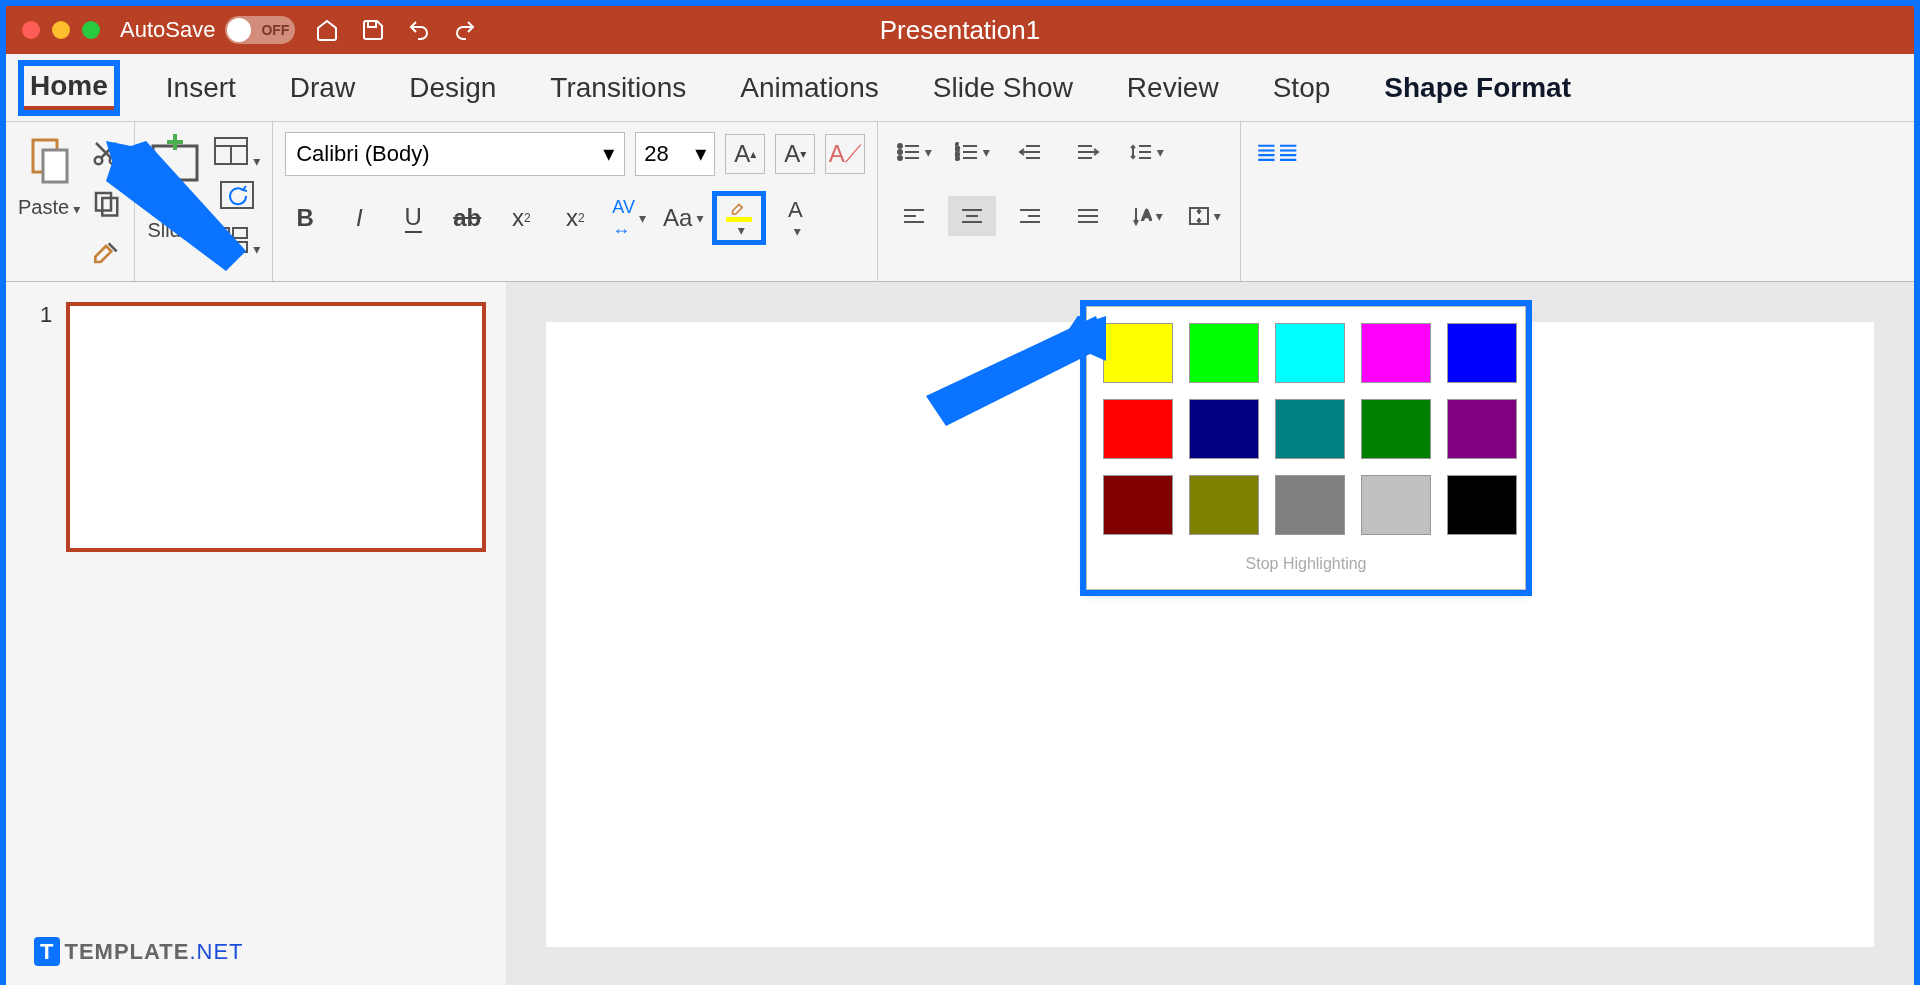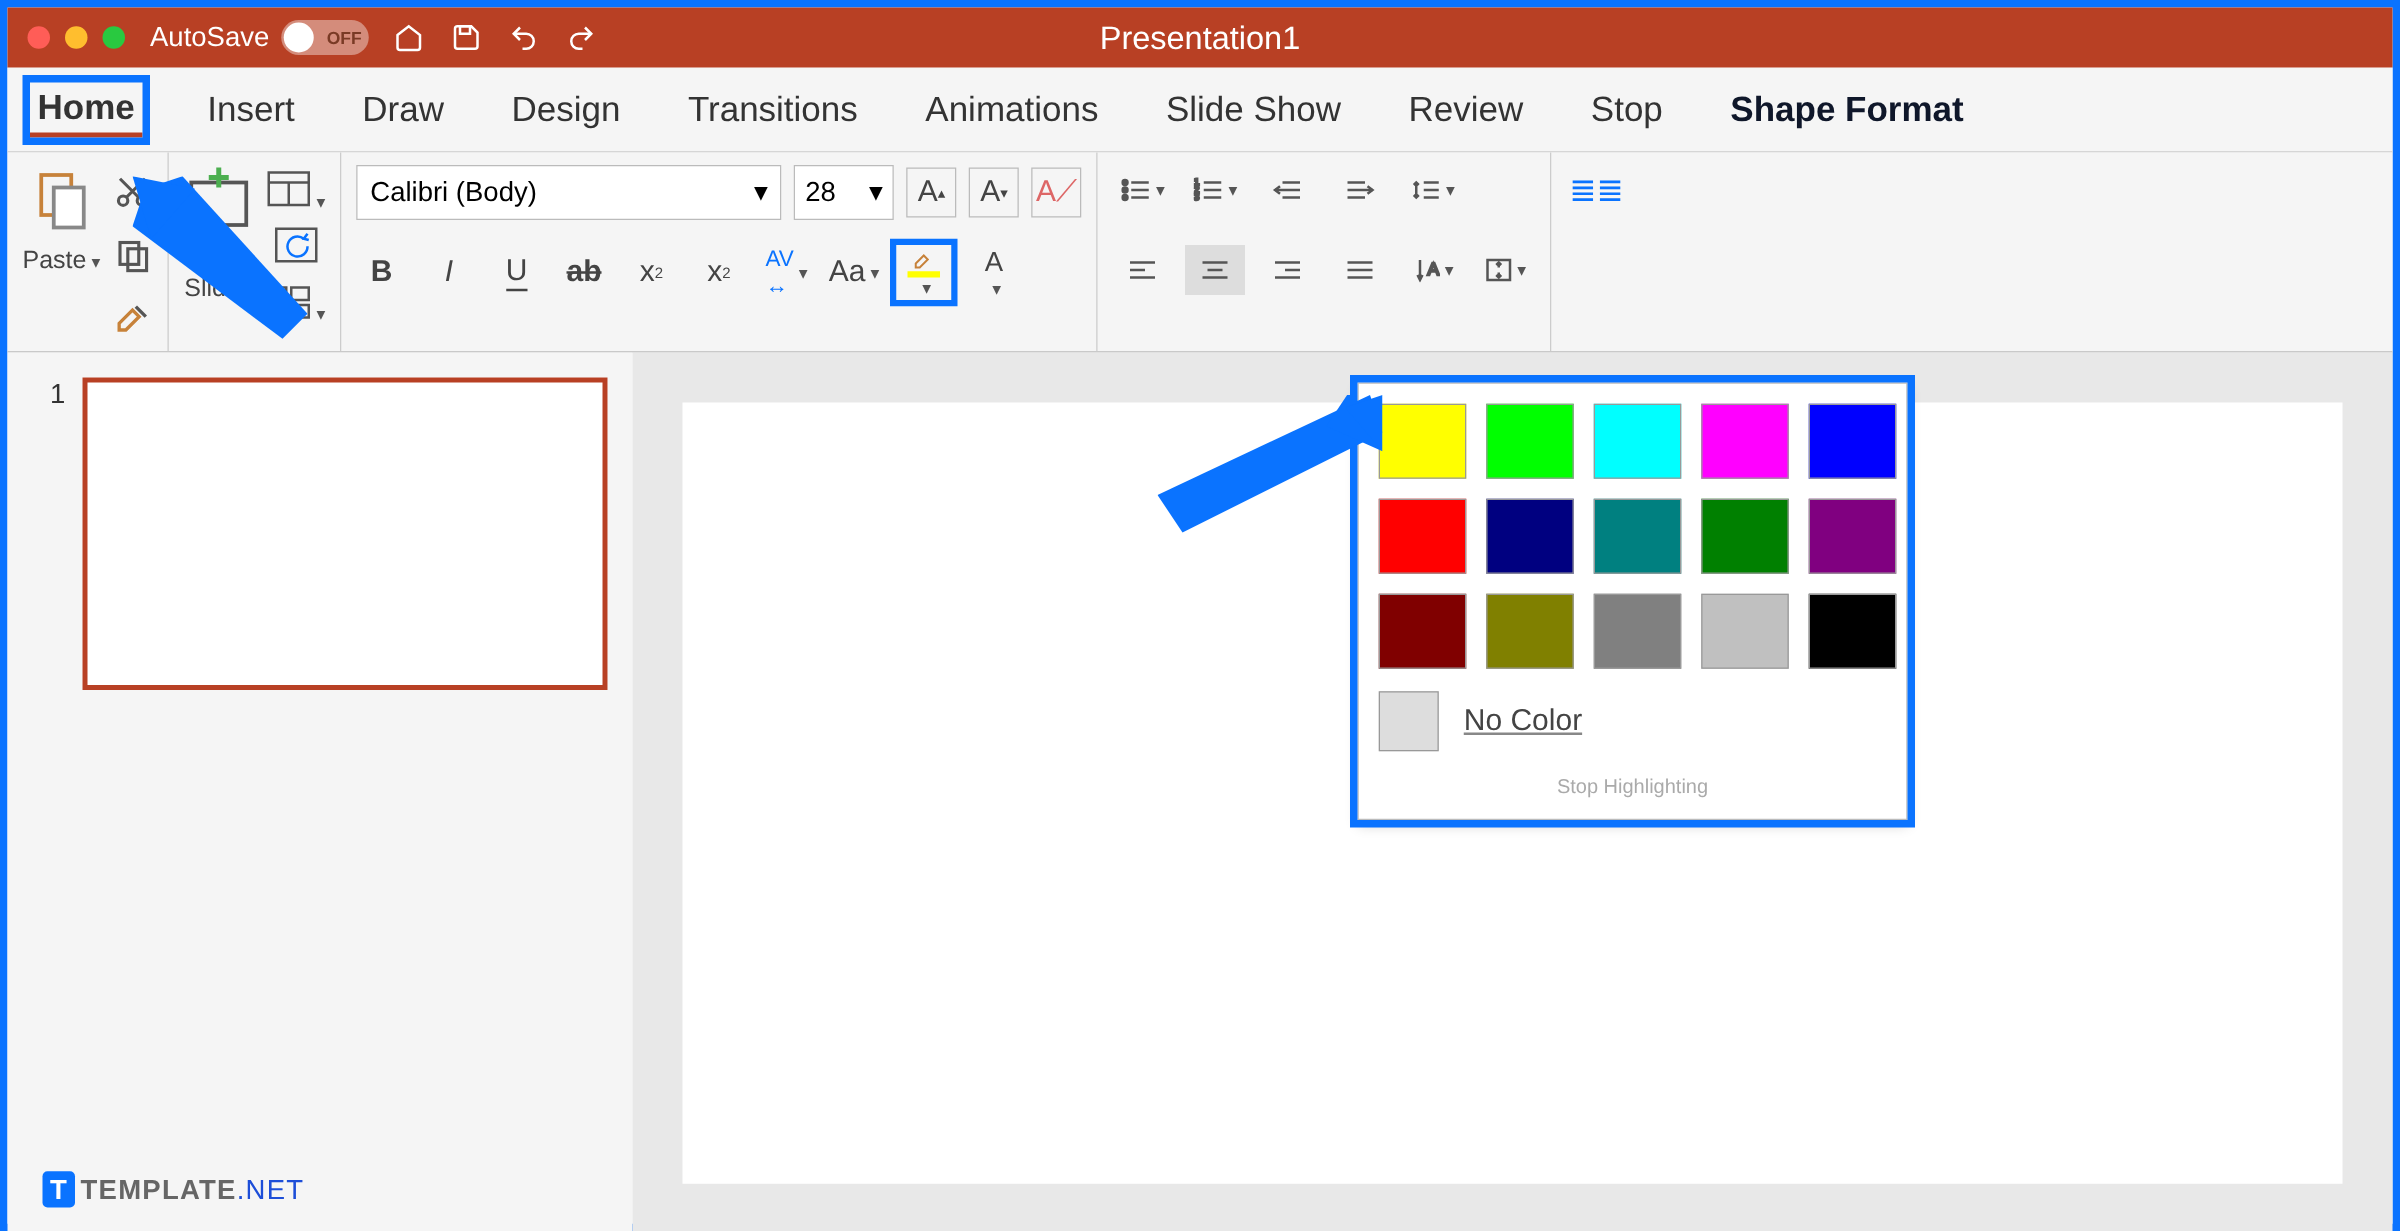--- a/index.html
+++ b/index.html
@@ -348,24 +348,20 @@
         <div class="sw" style="background: rgb(0, 0, 128);"></div>
         <div class="sw" style="background: rgb(0, 128, 128);"></div>
         <div class="sw" style="background: rgb(0, 128, 0);"></div>
         <div class="sw" style="background: rgb(128, 0, 128);"></div>
         <div class="sw" style="background: rgb(128, 0, 0);"></div>
         <div class="sw" style="background: rgb(128, 128, 0);"></div>
         <div class="sw" style="background: rgb(128, 128, 128);"></div>
         <div class="sw" style="background: rgb(192, 192, 192);"></div>
         <div class="sw" style="background: rgb(0, 0, 0);"></div>
       </div>
-    <div class="nc-row">
-      <span class="nc-sw"></span>
-      <span style="text-decoration:underline;text-decoration-color:#888;">No Color</span>
-    </div>
     <div class="stop-row">
       <span>Stop Highlighting</span>
     </div>
   </div>
 
   <svg class="arrow1" width="140" height="140">
     <polygon points="10,10 40,0 140,110 120,130 0,40" fill="#0a73ff"></polygon>
     <polygon points="0,0 50,10 15,50" fill="#0a73ff"></polygon>
   </svg>
   <svg class="arrow2" width="180" height="120">

